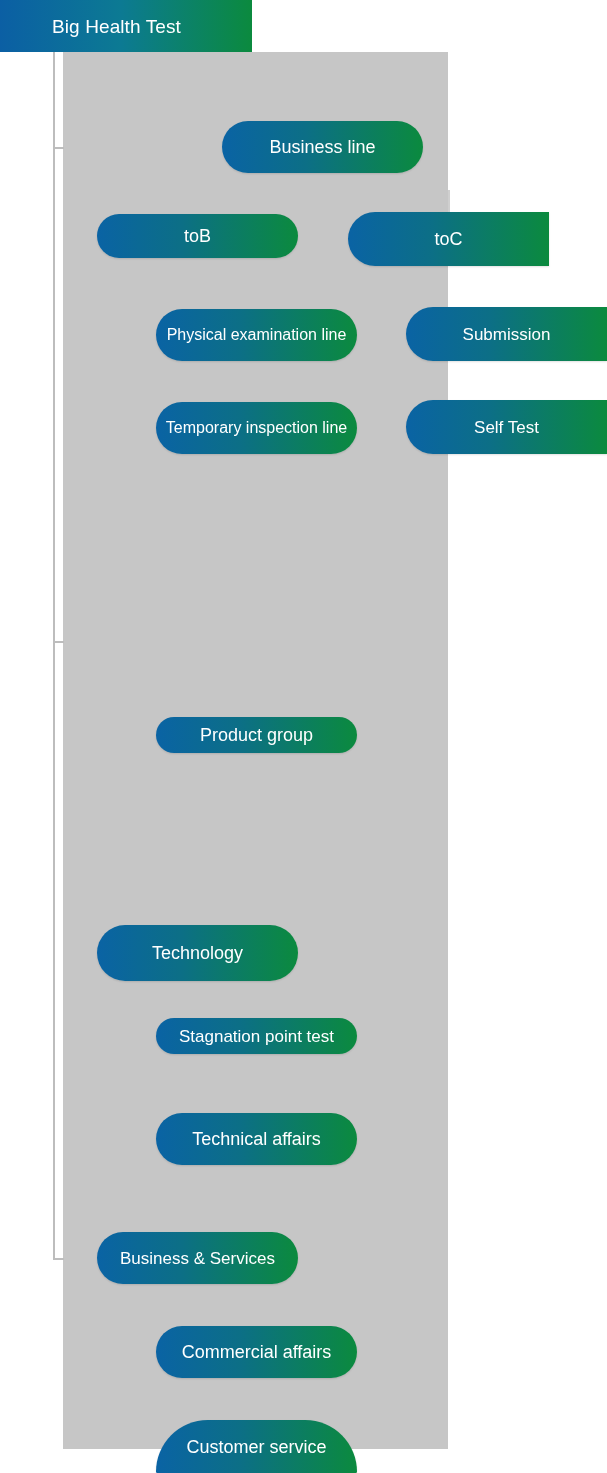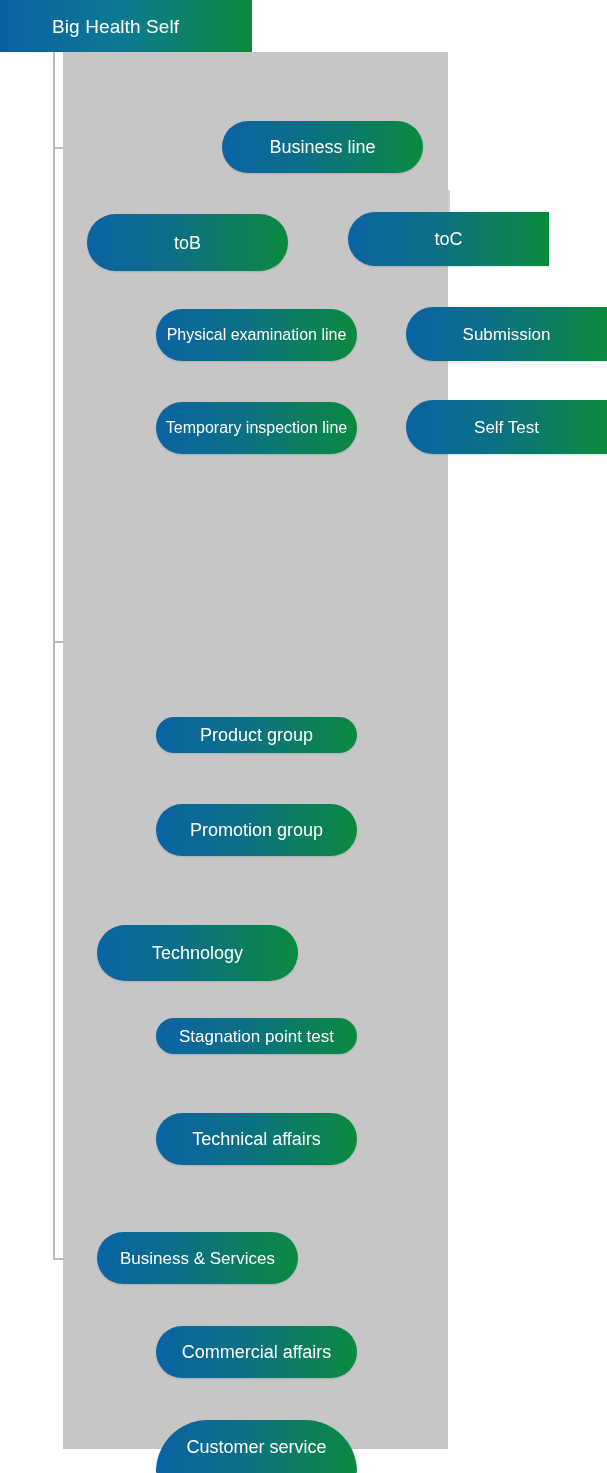--- a/index.html
+++ b/index.html
@@ -112,42 +112,41 @@
 
   <div class="gray-panel"></div>
 
   <div class="trunk-line"></div>
   <div class="branch-tick" style="top:147px;"></div>
   <div class="branch-tick" style="top:641px;"></div>
   <div class="branch-tick" style="top:1258px;"></div>
   <div class="drop-line" style="left:448px; top:190px; height:24px;"></div>
 
   <div class="header-banner">
-    <span class="header-title">Big Health Self</span>
+    <span class="header-title">Big Health Test</span>
   </div>
 
   <div class="pill size-lg" style="left:222px; top:121px; width:201px; height:52px;">Business line</div>
 
-  <div class="pill size-lg" style="left:87px; top:214px; width:201px; height:57px;">toB</div>
+  <div class="pill size-lg" style="left:97px; top:214px; width:201px; height:44px;">toB</div>
 
   <div class="pill size-lg clip-right" style="left:348px; top:212px; width:201px; height:54px;">toC</div>
 
   <div class="pill size-sm" style="left:156px; top:309px; width:201px; height:52px;">Physical examination line</div>
 
   <div class="pill size-md clip-right" style="left:406px; top:307px; width:201px; height:54px;">Submission</div>
 
   <div class="pill size-sm" style="left:156px; top:402px; width:201px; height:52px;">Temporary inspection line</div>
 
   <div class="pill size-md clip-right" style="left:406px; top:400px; width:201px; height:54px;">Self Test</div>
 
 
 
   <div class="pill size-lg" style="left:156px; top:717px; width:201px; height:36px;">Product group</div>
 
-  <div class="pill size-lg" style="left:156px; top:804px; width:201px; height:52px;">Promotion group</div>
 
   <div class="pill size-lg" style="left:97px; top:925px; width:201px; height:56px;">Technology</div>
 
   <div class="pill size-md" style="left:156px; top:1018px; width:201px; height:36px;">Stagnation point test</div>
 
   <div class="pill size-lg" style="left:156px; top:1113px; width:201px; height:52px;">Technical affairs</div>
 
   <div class="pill size-md" style="left:97px; top:1232px; width:201px; height:52px;">Business &amp; Services</div>
 
   <div class="pill size-lg" style="left:156px; top:1326px; width:201px; height:52px;">Commercial affairs</div>

